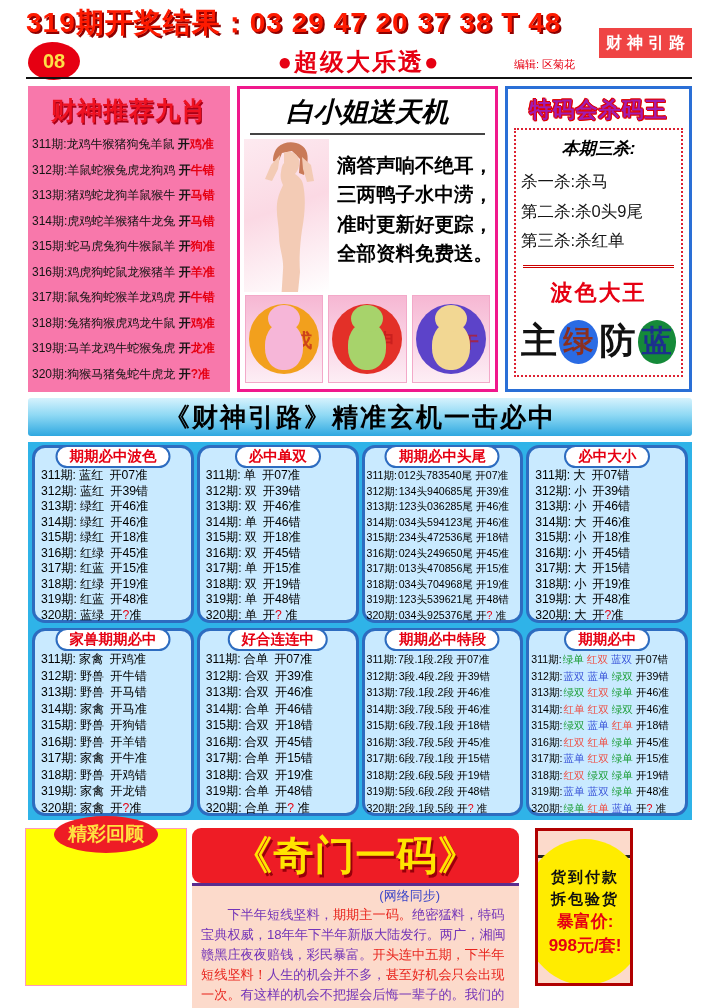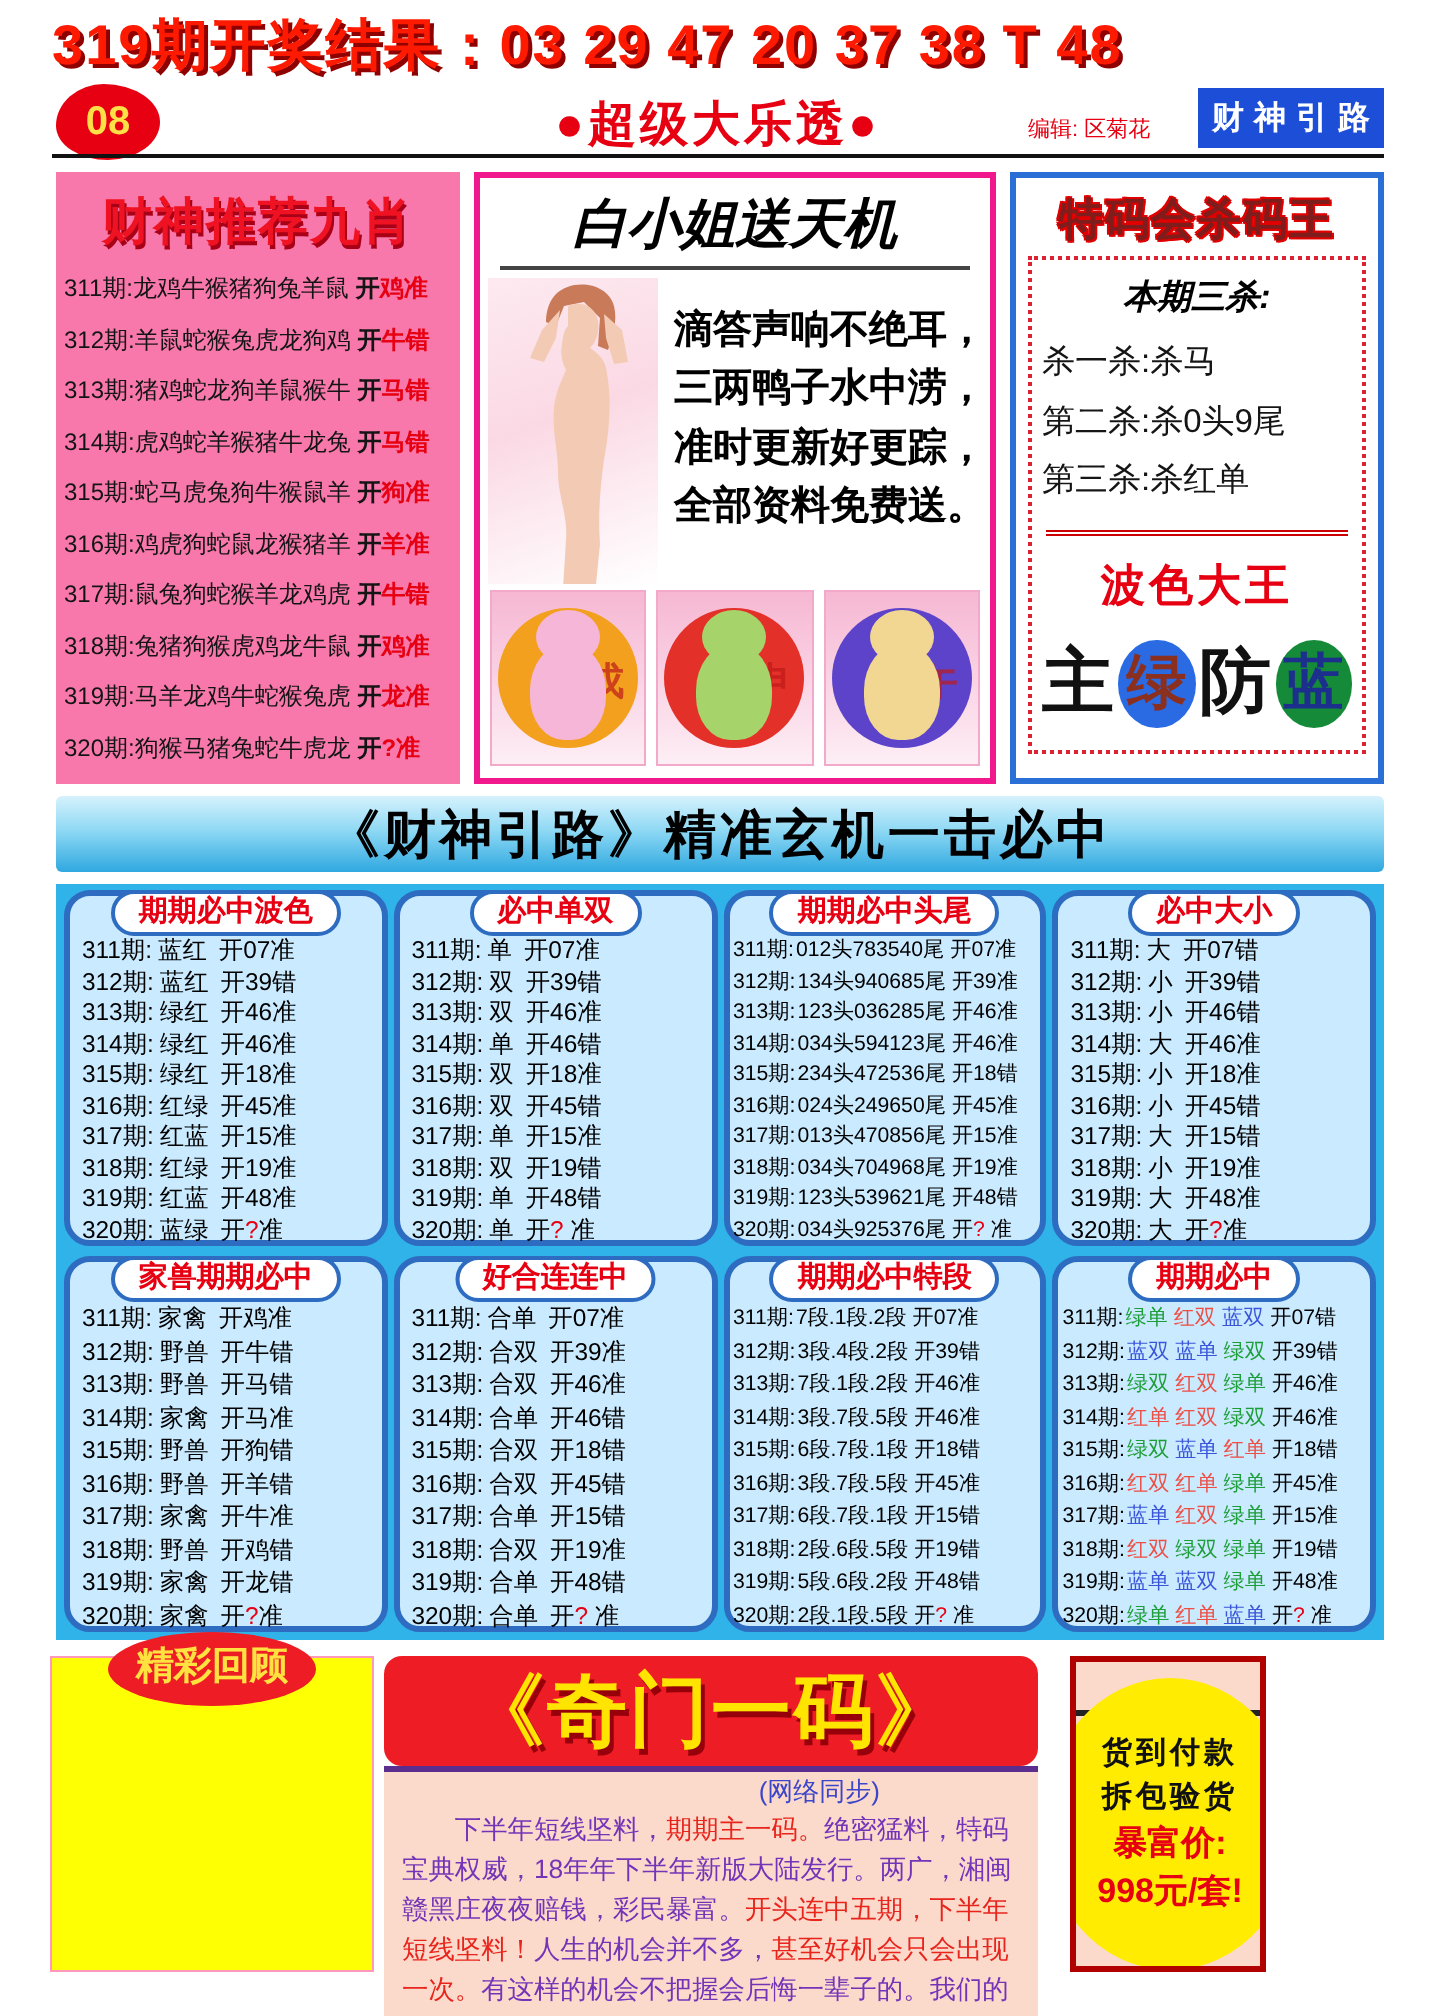--- a/index.html
+++ b/index.html
@@ -8,21 +8,21 @@
 
   
   .result-line { position:absolute; left:26px; top:4px; font-size:28px; font-weight:800;
     color:#fe1a00; text-shadow:2px 2px 0 #8f0000; letter-spacing:1px; white-space:nowrap; }
   .badge { position:absolute; left:28px; top:42px; width:52px; height:38px; background:#e60012;
     border-radius:46% 54% 50% 50%/55% 50% 50% 45%; color:#fde047; font-size:20px; font-weight:800;
     display:flex; align-items:center; justify-content:center; }
   .masthead { position:absolute; left:0; right:0; top:46px; text-align:center; font-size:24px;
     font-weight:800; color:#e60012; letter-spacing:2px; }
   .editor { position:absolute; left:514px; top:57px; font-size:11px; color:#e60012; }
-  .brand { position:absolute; left:599px; top:44px; width:93px; height:30px; background:#1d4ed8;
+  .brand { position:absolute; left:599px; top:28px; width:93px; height:30px; background:#ef4444;
     color:#fff; display:flex; align-items:center; justify-content:center; font-size:16px;
     font-weight:800; letter-spacing:5px; padding-left:5px; }
   .hrule { position:absolute; left:26px; width:666px; top:77px; border-top:2px solid #111; }
 
   
   .panels { position:absolute; left:28px; top:86px; width:664px; height:306px; display:flex; gap:7px; }
   .pink { width:202px; background:#f878ab; overflow:hidden; }
   .pink-title { font-size:25px; font-weight:800; color:#ef1222; text-align:center; margin:8px 0 5px;
     text-shadow:1px 2px 0 #a80016; letter-spacing:1px; }
   .pink-row { font-size:12px; line-height:25.5px; color:#141414; padding-left:4px; white-space:nowrap; }
@@ -36,21 +36,21 @@
   .tj-photo { width:92px; margin:4px 0 0 4px; background:linear-gradient(160deg,#fdeaf0 0%,#fbd9e4 45%,#ffffff 100%); position:relative; overflow:hidden; }
   .tj-poem { flex:1; font-size:19.5px; line-height:1.5; color:#000; padding:16px 2px 0 8px; font-weight:600; white-space:nowrap; }
   .tj-zoo { display:flex; gap:5px; padding:3px 5px 6px; }
   .zod { flex:1; height:88px; background:linear-gradient(#f6b7d3,#fdeef5); display:flex; align-items:center; justify-content:center; position:relative; border:1px solid #f3a9c9; }
   .zod-circle { width:70px; height:70px; border-radius:50%; position:relative; display:flex; align-items:flex-end; justify-content:center; }
   .zod-char { position:absolute; right:7px; top:24px; font-size:19px; color:rgba(190,25,25,.7); font-weight:800; }
   .zod-animal { width:38px; height:48px; border-radius:48% 48% 45% 45%; position:relative; margin-bottom:4px; }
   .zod-animal::before { content:""; position:absolute; top:-17px; left:3px; width:32px; height:27px; background:inherit; border-radius:50%; }
 
   .right { width:187px; border:3px solid #2a6fd6; background:#fff; }
-  .sm-title { text-align:center; font-size:22px; font-weight:800; color:#7f1d1d; margin:6px 0 3px; letter-spacing:1px;
+  .sm-title { text-align:center; font-size:22px; font-weight:800; color:#a21caf; margin:6px 0 3px; letter-spacing:1px;
     text-shadow:-1px 0 #e00000,0 -1px #e00000,1px 0 #e00000,0 1px #e00000,1px 1px #e00000,-1px -1px #e00000; }
   .sm-box { margin:2px 6px 6px; border:2px dotted #d23; padding:7px 5px 9px; }
   .sm-sub { text-align:center; font-weight:700; font-style:italic; font-size:17px; margin-bottom:7px; color:#000; }
   .sm-line { font-size:16.5px; line-height:1.8; color:#151515; white-space:nowrap; }
   .sm-rule { border-top:3px double #c00; margin:9px 2px 10px; }
   .bose { text-align:center; color:#e60012; font-weight:800; font-size:22px; letter-spacing:2px; margin-bottom:9px; }
   .zhufang { display:flex; align-items:center; justify-content:center; gap:2px; font-size:36px; font-weight:800; color:#111; }
   .zf-circle { width:44px; height:44px; border-radius:50%; display:flex; align-items:center; justify-content:center; font-size:30px; }
 
   

